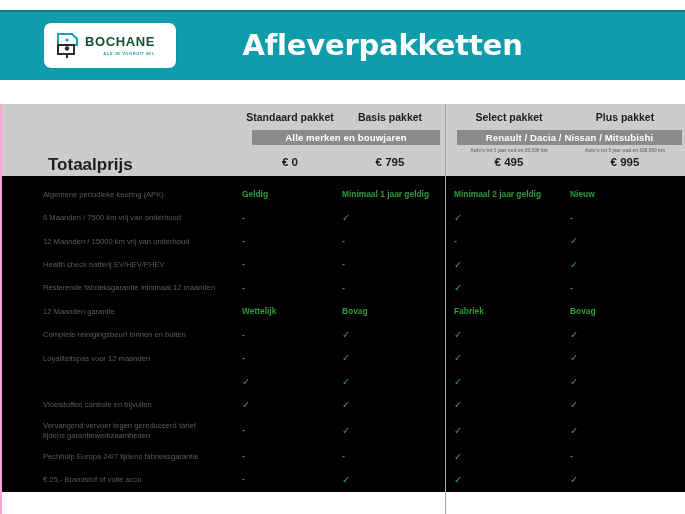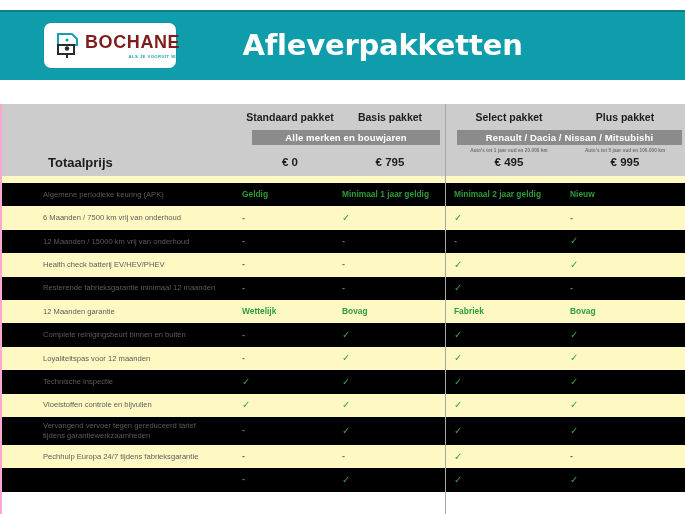--- a/index.html
+++ b/index.html
@@ -55,24 +55,24 @@
     flex: none;
   }
   .logo-textwrap {
     margin-left: 4px;
     display: flex;
     flex-direction: column;
     justify-content: center;
   }
   .logo-word {
     font-family: "Liberation Sans", sans-serif;
-    font-size: 18px;
+    font-size: 13px;
     font-weight: bold;
     letter-spacing: 0.6px;
-    color: #7f1d1d;
+    color: #14532d;
     line-height: 1;
   }
   .logo-tag {
     font-family: "Liberation Sans", sans-serif;
     font-size: 4.1px;
     font-weight: bold;
     letter-spacing: 0.5px;
     color: #19a0b0;
     text-align: right;
     margin-top: 3px;
@@ -164,21 +164,21 @@
     text-align: center;
     letter-spacing: 0.1px;
   }
   .hdr-sub.c3 { left: 452px; width: 110px; }
   .hdr-sub.c4 { left: 568px; width: 110px; }
 
   .total-label {
     position: absolute;
     left: 46px;
     top: 51px;
-    font-size: 13px;
+    font-size: 17px;
     font-weight: bold;
     color: #1d1d1d;
   }
   .total-price {
     position: absolute;
     top: 52px;
     font-size: 11.5px;
     font-weight: bold;
     color: #1d1d1d;
     text-align: center;
@@ -190,21 +190,21 @@
 
   
   .tbody {
     position: relative;
   }
   .row {
     position: relative;
     height: 23.4px;
     display: flex;
     align-items: center;
-    background: #fef9c3;
+    background: #000000;
   }
   .row.alt { background: #000000; }
   .row.tall { height: 28px; }
   .row.spacer { height: 22px; background: #ffffff; }
 
   .cell-label {
     position: absolute;
     left: 41px;
     width: 200px;
     font-size: 7.6px;
@@ -342,21 +342,20 @@
           <div class="cell-val c4 check">✓</div>
         </div>
         <div class="row">
           <div class="cell-label">Loyaliteitspas voor 12 maanden</div>
           <div class="cell-val c1 dash">-</div>
           <div class="cell-val c2 check">✓</div>
           <div class="cell-val c3 check">✓</div>
           <div class="cell-val c4 check">✓</div>
         </div>
         <div class="row alt">
-          <div class="cell-label">Technische inspectie</div>
           <div class="cell-val c1 check">✓</div>
           <div class="cell-val c2 check">✓</div>
           <div class="cell-val c3 check">✓</div>
           <div class="cell-val c4 check">✓</div>
         </div>
         <div class="row">
           <div class="cell-label">Vloeistoffen controle en bijvullen</div>
           <div class="cell-val c1 check">✓</div>
           <div class="cell-val c2 check">✓</div>
           <div class="cell-val c3 check">✓</div>
@@ -371,20 +370,21 @@
           <div class="cell-val c4 check">✓</div>
         </div>
         <div class="row">
           <div class="cell-label">Pechhulp Europa 24/7 tijdens fabrieksgarantie</div>
           <div class="cell-val c1 dash">-</div>
           <div class="cell-val c2 dash">-</div>
           <div class="cell-val c3 check">✓</div>
           <div class="cell-val c4 dash">-</div>
         </div>
         <div class="row alt">
+          <div class="cell-label">€ 25,- Brandstof of  volle accu</div>
           <div class="cell-val c1 dash">-</div>
           <div class="cell-val c2 check">✓</div>
           <div class="cell-val c3 check">✓</div>
           <div class="cell-val c4 check">✓</div>
         </div>
         <div class="row spacer"></div>
       </div>
 
   </div>
 </div>

